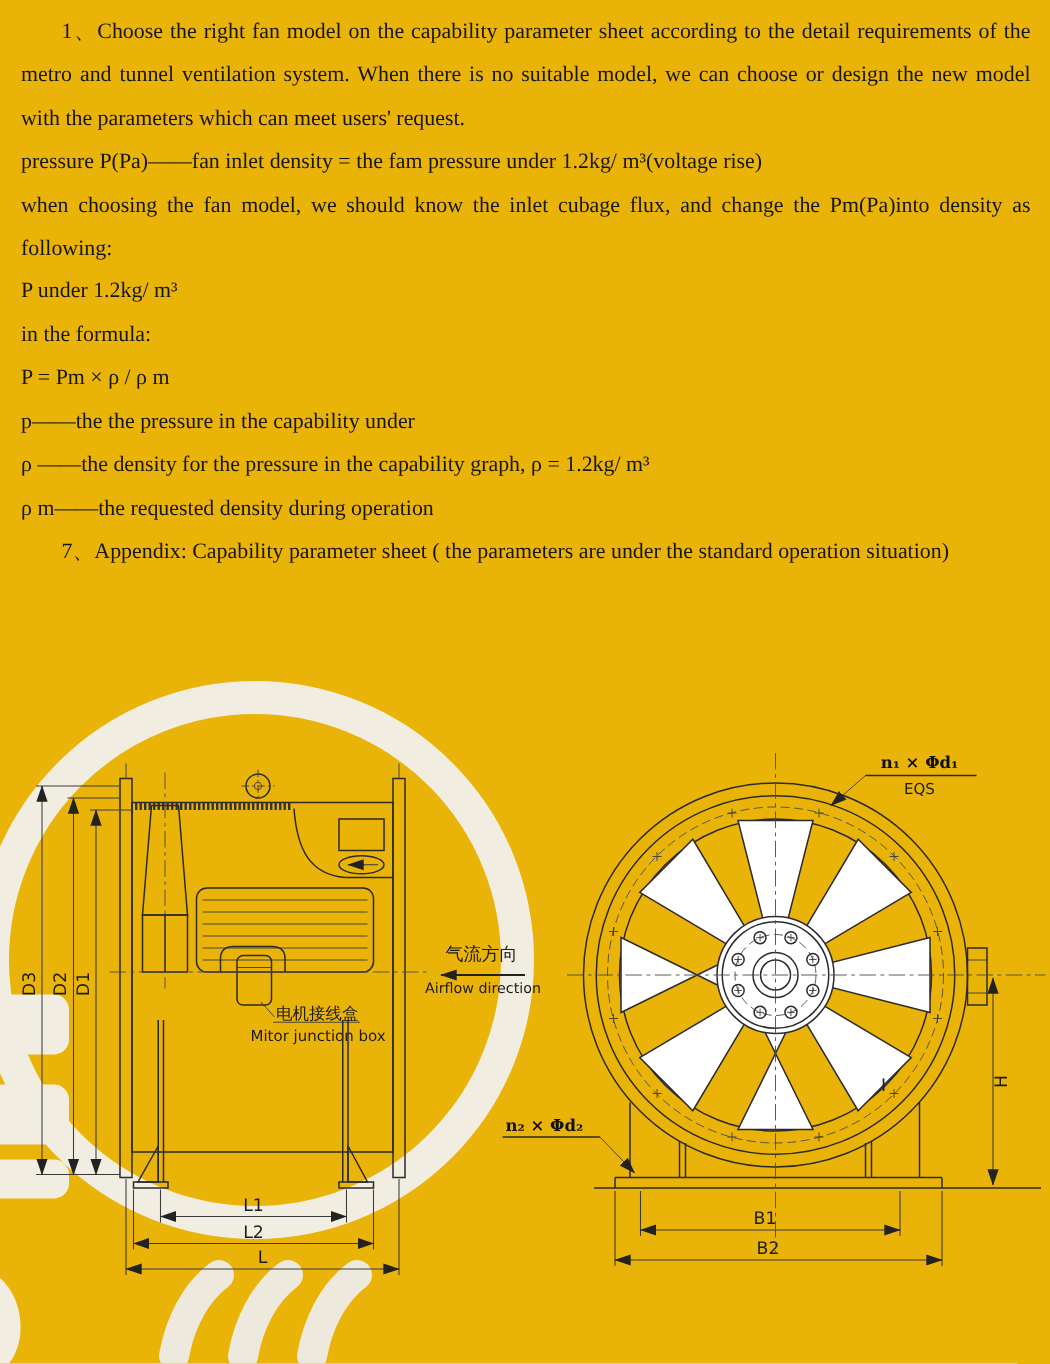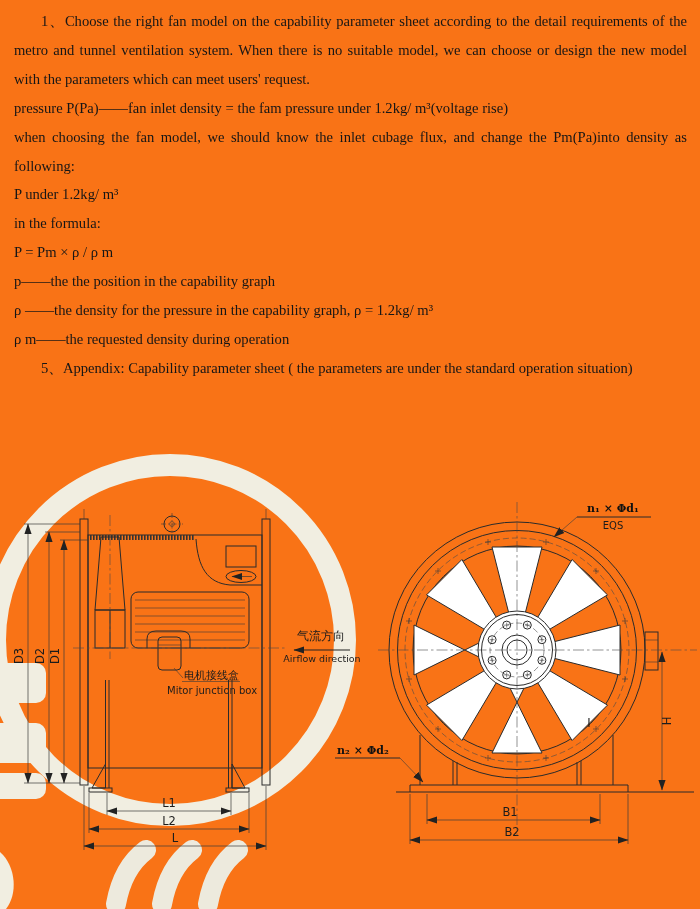--- a/index.html
+++ b/index.html
@@ -1,18 +1,18 @@
 <!DOCTYPE html>
 <html><head>
 <meta charset="utf-8">
 <style>
   html,body{margin:0;padding:0;background:#e8e8e8;}
   .page{
     position:relative; width:700px; height:909px; margin:0 auto;
-    background:#f97316; overflow:hidden;
+    background:#eab308; overflow:hidden;
     font-family:"Liberation Serif", serif; color:#141414;
   }
   .wm{position:absolute;left:0;top:0;z-index:0;}
   .doc{
     position:absolute; left:14px; top:7px; width:673px; z-index:2;
   }
   .doc p{
     margin:0; font-size:14.6px; line-height:28.9px; text-align:justify;
     color:#161616;
   }
@@ -48,24 +48,24 @@
     </g>
   </svg>
 
   <div class="doc">
     <p class="indent">1、Choose the right fan model on the capability parameter sheet according to the detail requirements of the metro and tunnel ventilation system. When there is no suitable model, we can choose or design the new model with the parameters which can meet users' request.</p>
     <p>pressure P(Pa)——fan inlet density = the fam pressure under 1.2kg/ m³(voltage rise)</p>
     <p>when choosing the fan model, we should know the inlet cubage flux, and change the Pm(Pa)into density as following:</p>
     <p>P under 1.2kg/ m³</p>
     <p>in the formula:</p>
     <p>P = Pm ×  ρ / ρ m</p>
-    <p>p——the the  position in the capability graph</p>
+    <p>p——the the  pressure in the capability under</p>
     <p>ρ ——the density for the pressure in the capability graph, ρ  = 1.2kg/ m³</p>
     <p>ρ m——the requested density during operation</p>
-    <p class="indent">5、Appendix: Capability parameter sheet ( the parameters are under the standard operation situation)</p>
+    <p class="indent">7、Appendix: Capability parameter sheet ( the parameters are under the standard operation situation)</p>
   </div>
 
   <svg class="drawing" width="700" height="421" viewBox="0 0 700 421">
     <defs>
       <marker id="arw" viewBox="0 0 10 8" refX="9.5" refY="4" markerWidth="11" markerHeight="8.8" markerUnits="userSpaceOnUse" orient="auto-start-reverse">
         <path d="M10,4 L0,0.6 L0,7.4 Z" fill="#222"></path>
       </marker>
     </defs>
 
     <g>

